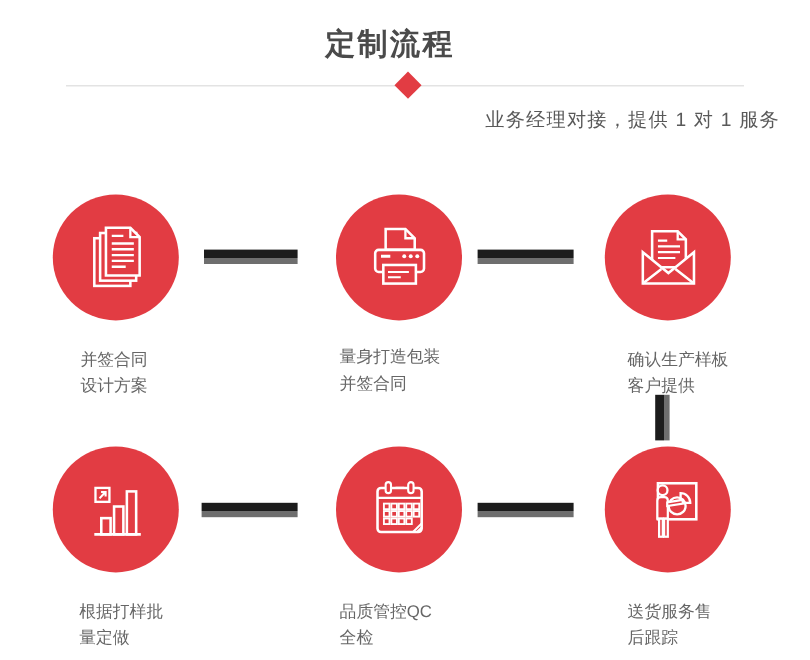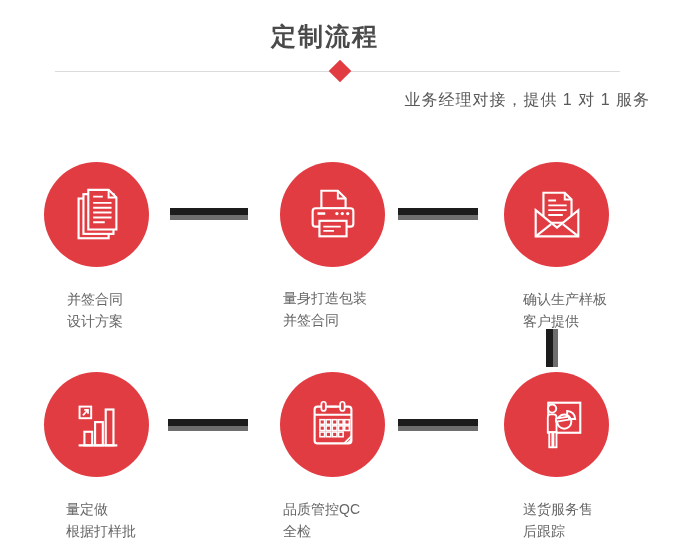--- a/index.html
+++ b/index.html
@@ -165,22 +165,22 @@
   </div>
   <div class="step-label" style="left:283px; top:288px;font-family:Liberation Mono, monospace;">
     <div>量身打造包装</div>
     <div>并签合同</div>
   </div>
   <div class="step-label" style="left:523px; top:288px;">
     <div>确认生产样板</div>
     <div>客户提供</div>
   </div>
   <div class="step-label" style="left:66px; top:498px;">
+    <div>根据打样批</div>
     <div>量定做</div>
-    <div>根据打样批</div>
   </div>
   <div class="step-label" style="left:523px; top:498px;">
     <div>送货服务售</div>
     <div>后跟踪</div>
   </div>
   <div class="step-label" style="left:283px; top:498px;">
     <div>品质管控QC</div>
     <div>全检</div>
   </div>
 

